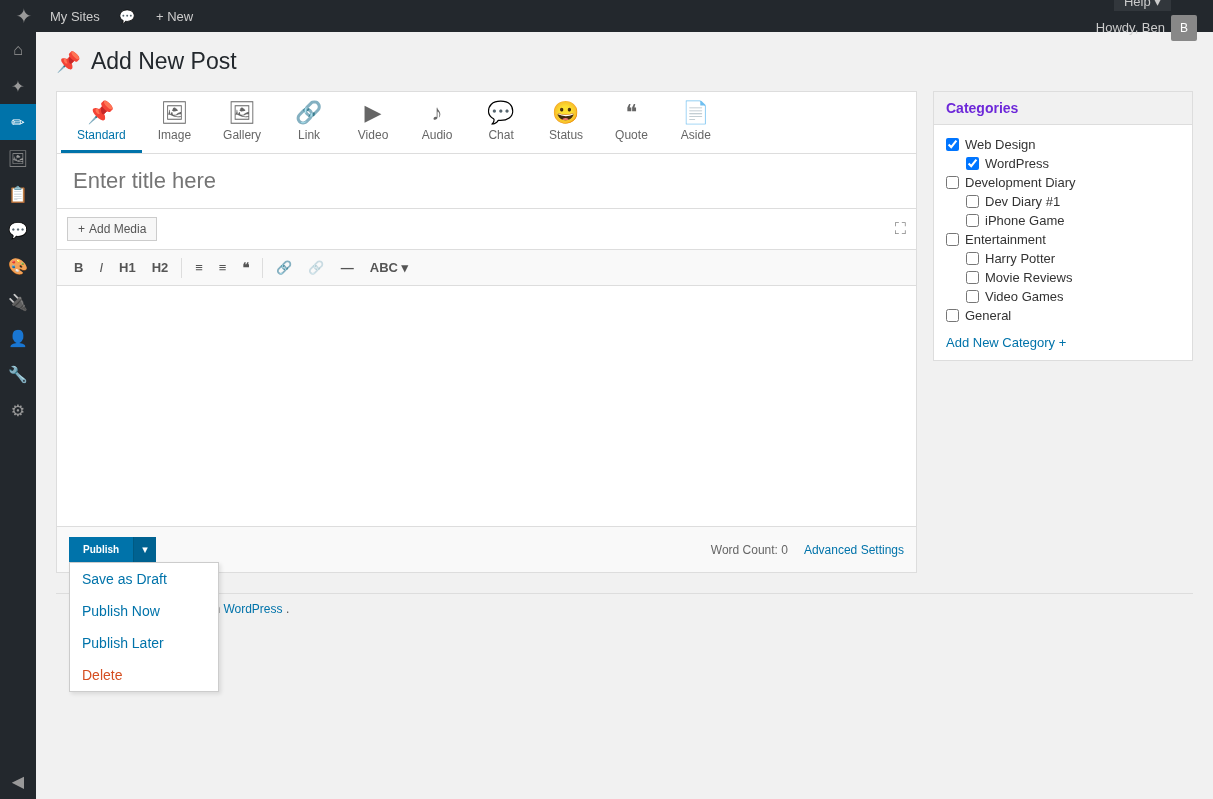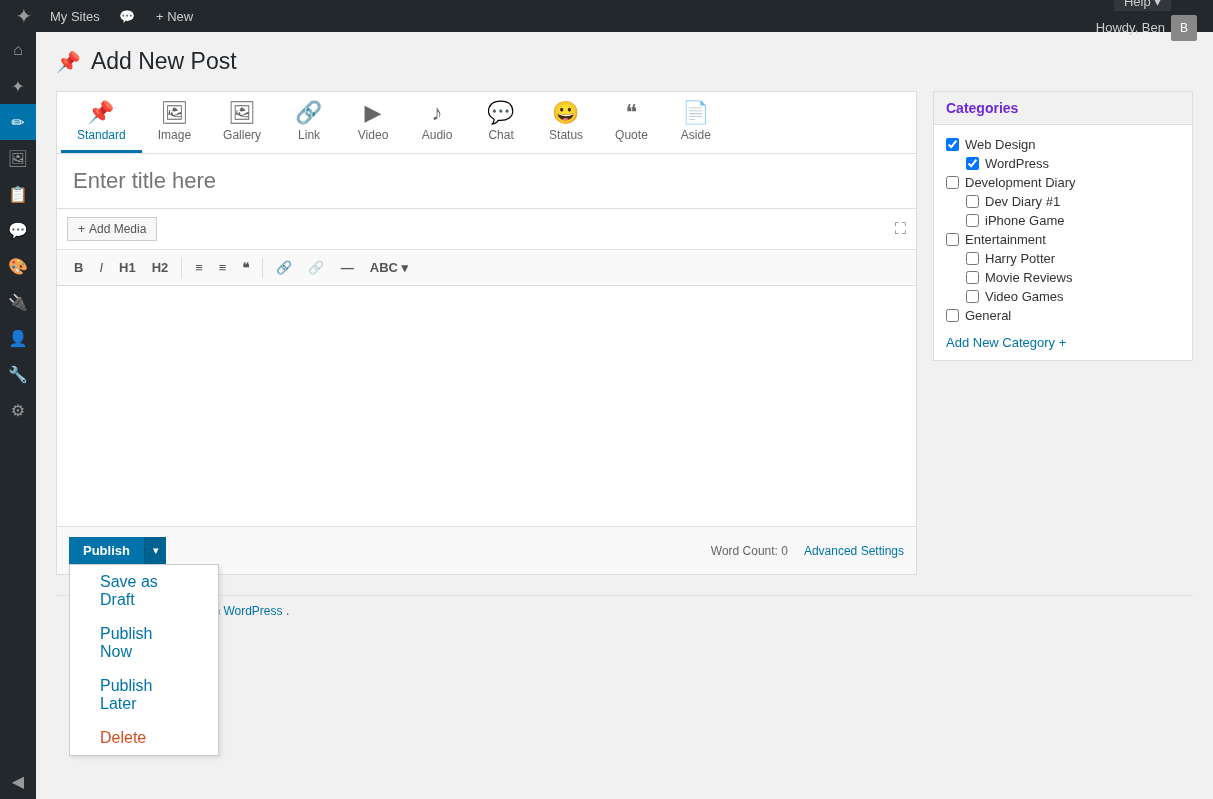--- a/index.html
+++ b/index.html
@@ -205,21 +205,21 @@
     .publish-group {
       position: relative;
       display: flex;
     }
     .publish-btn {
       background: #0073aa;
       color: #fff;
       border: none;
       padding: 6px 14px;
       cursor: pointer;
-      font-size: 13px;
+      font-size: 10px;
       font-weight: bold;
     }
     .publish-dropdown-btn {
       background: #006291;
       color: #fff;
       border: none;
       border-left: 1px solid #005a82;
       padding: 6px 8px;
       cursor: pointer;
       font-size: 11px;
@@ -230,24 +230,24 @@
       top: 100%;
       left: 0;
       background: #fff;
       border: 1px solid #ccc;
       min-width: 150px;
       z-index: 50;
       box-shadow: 2px 2px 4px rgba(0,0,0,0.1);
     }
     .dropdown-item {
       display: block;
-      padding: 8px 30px;
+      padding: 8px 12px;
       cursor: pointer;
       color: #0073aa;
-      font-size: 16px;
+      font-size: 14px;
       text-decoration: none;
     }
     .dropdown-item.delete { color: #d54e21; }
 
     .word-count { color: #666; font-size: 12px; }
     .advanced-settings-link { color: #0073aa; text-decoration: none; font-size: 12px; }
 
     
     #right-panel {
       width: 260px;

